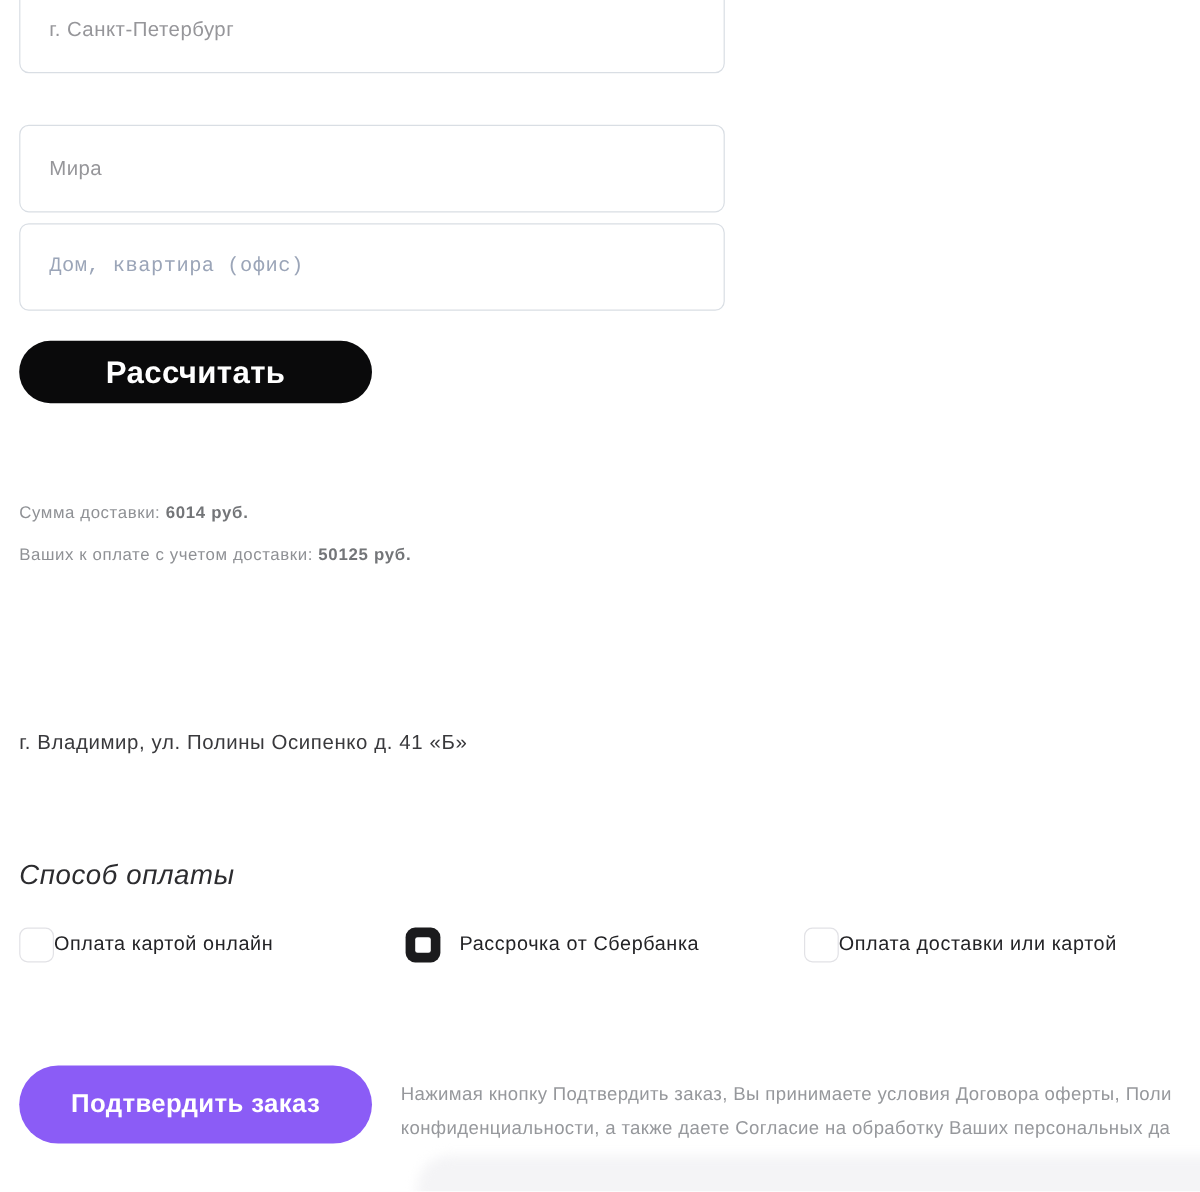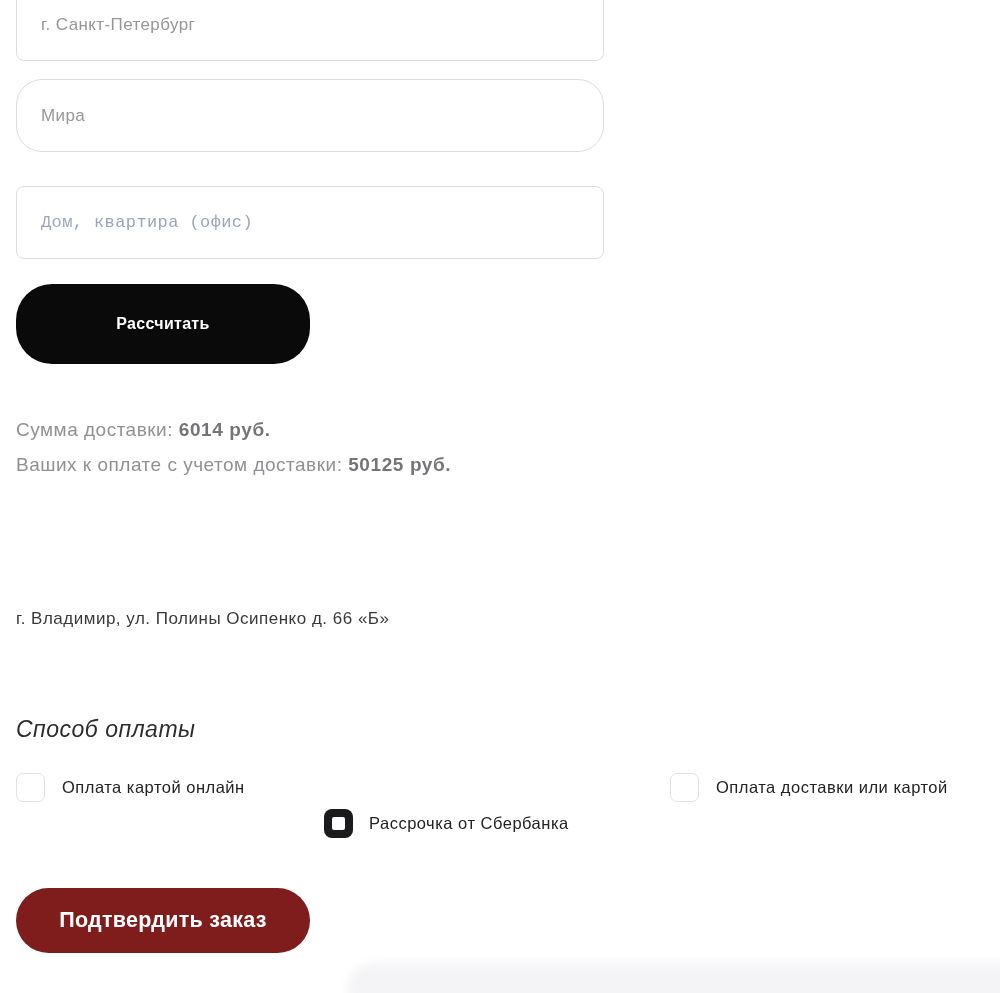--- a/index.html
+++ b/index.html
@@ -27,58 +27,58 @@
     background: #ffffff;
     padding: 0 24px;
     font-family: "Liberation Sans", sans-serif;
     font-size: 17px;
     letter-spacing: 0.4px;
     color: #96969a;
     outline: none;
   }
   .field::placeholder { color: #9ba5b8; opacity: 1; }
   #field-city   { top: -12px; }
-  #field-street { top: 79px; border-radius: 26px; }
+  #field-street { top: 104px; }
   #field-house  { top: 186px; font-family: Liberation Mono, monospace; }
 
   
   .pill-btn {
     position: absolute;
     left: 16px;
     width: 294px;
     border: none;
     border-radius: 36px;
     color: #ffffff;
     font-family: "Liberation Sans", sans-serif;
     font-weight: 700;
     cursor: pointer;
     display: flex;
     align-items: center;
     justify-content: center;
   }
   #calc-btn {
     top: 284px;
-    height: 80px;
+    height: 52px;
     background: #0a0a0b;
-    font-size: 16px;
+    font-size: 26px;
     letter-spacing: 0.3px;
   }
   #confirm-btn {
     top: 888px;
     height: 65px;
-    background: #7f1d1d;
+    background: #8b5cf6;
     font-size: 21.5px;
     letter-spacing: 0.3px;
   }
 
   
   .sum-line {
     position: absolute;
     left: 16px;
-    font-size: 19px;
+    font-size: 14px;
     letter-spacing: 0.5px;
     color: #8f9195;
     white-space: nowrap;
   }
   .sum-line b { color: #737578; font-weight: 700; letter-spacing: 0.6px; }
   #delivery-line { top: 419px; }
   #total-line    { top: 454px; }
 
   #pickup-label {
     position: absolute; left: 16px; top: 572px;
@@ -95,21 +95,21 @@
     font-size: 23px; letter-spacing: 0.5px; color: #2c2c2f; font-style: italic;
   }
   .pay-option {
     position: absolute;
     top: 772px;
     display: flex;
     align-items: center;
     height: 30px;
   }
   #pay-opt-0 { left: 16px; }
-  #pay-opt-1 { left: 324px; margin-top: 36px; }
+  #pay-opt-1 { left: 338px; }
   #pay-opt-2 { left: 670px; }
   .checkbox {
     width: 29px; height: 29px;
     box-sizing: border-box;
     border: 1px solid #e2e2e6;
     border-radius: 7px;
     background: #ffffff;
     cursor: pointer;
     flex: 0 0 auto;
     display: flex;
@@ -122,21 +122,20 @@
     border-radius: 8px;
   }
   .checkbox .inner {
     display: none;
     width: 13px; height: 13px;
     background: #ffffff;
     border-radius: 2px;
   }
   .checkbox.checked .inner { display: block; }
   .pay-label {
-    margin-left: 17px;
     font-size: 16.5px;
     letter-spacing: 0.5px;
     color: #232326;
     white-space: nowrap;
     cursor: pointer;
   }
   #pay-opt-1 .pay-label { margin-left: 16px; }
 
   
   #legal {
@@ -174,21 +173,21 @@
   <input id="field-street" class="field" type="text" value="Мира" style="">
 
   <input id="field-house" class="field" type="text" placeholder="Дом, квартира (офис)" style="">
 
   <button id="calc-btn" class="pill-btn">Рассчитать</button>
 
   <div id="delivery-line" class="sum-line"><span>Сумма доставки: </span><b>6014 руб.</b></div>
 
   <div id="total-line" class="sum-line"><span>Ваших к оплате с учетом доставки: </span><b>50125 руб.</b></div>
 
-  <div id="pickup-address">г. Владимир, ул. Полины Осипенко д. 66 «Б»</div>
+  <div id="pickup-address">г. Владимир, ул. Полины Осипенко д. 41 «Б»</div>
 
   <div id="payment-title">Способ оплаты</div>
 
   <div id="pay-opt-0" class="pay-option">
     <span class="checkbox"></span>
     <span class="pay-label">Оплата картой онлайн</span>
   </div>
 
   <div id="pay-opt-1" class="pay-option">
     <span class="checkbox checked">
@@ -197,16 +196,20 @@
     <span class="pay-label">Рассрочка от Сбербанка</span>
   </div>
 
   <div id="pay-opt-2" class="pay-option">
     <span class="checkbox"></span>
     <span class="pay-label">Оплата доставки или картой</span>
   </div>
 
   <button id="confirm-btn" class="pill-btn">Подтвердить заказ</button>
 
+  <div id="legal">
+    <div>Нажимая кнопку Подтвердить заказ, Вы принимаете условия Договора оферты, Поли</div>
+    <div>конфиденциальности, а также даете Согласие на обработку Ваших персональных да</div>
+  </div>
 
   <div id="bottom-panel"></div>
 
 </div>
 
 </body></html>

